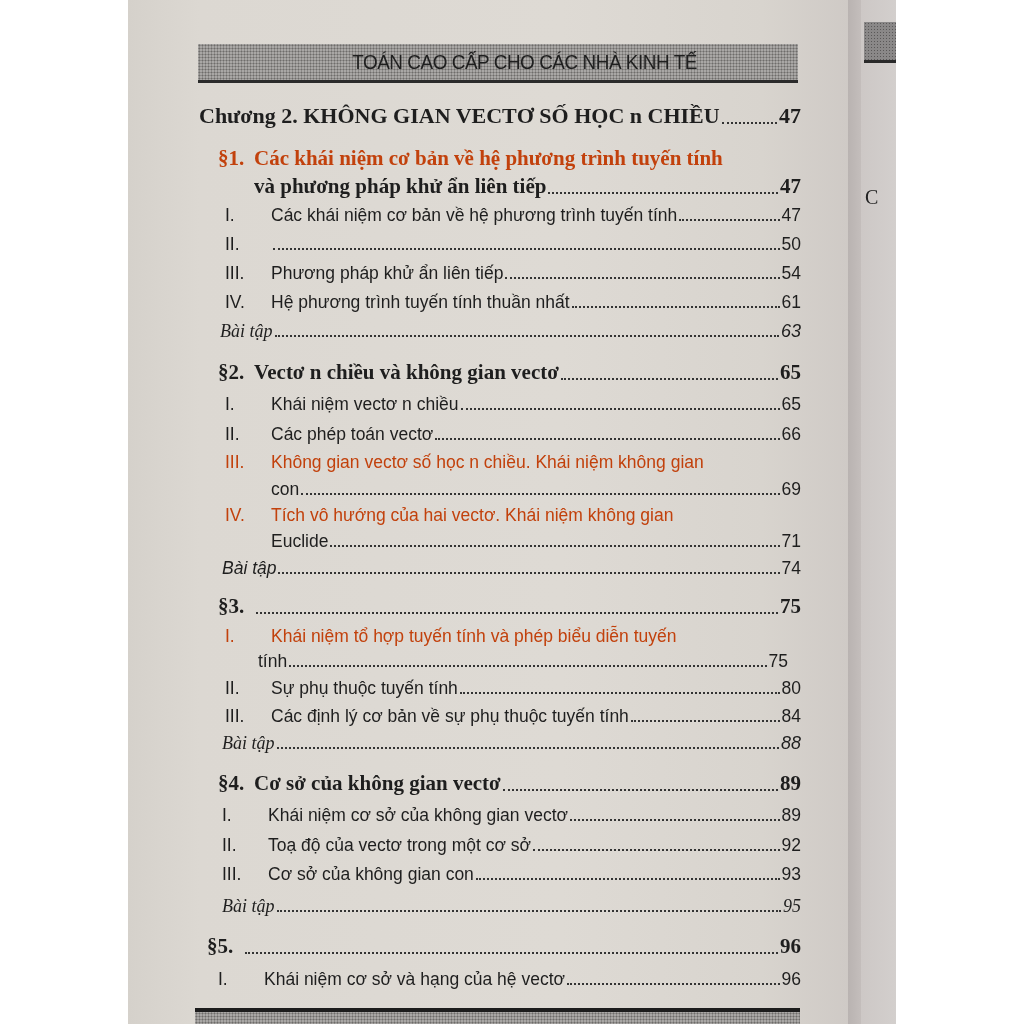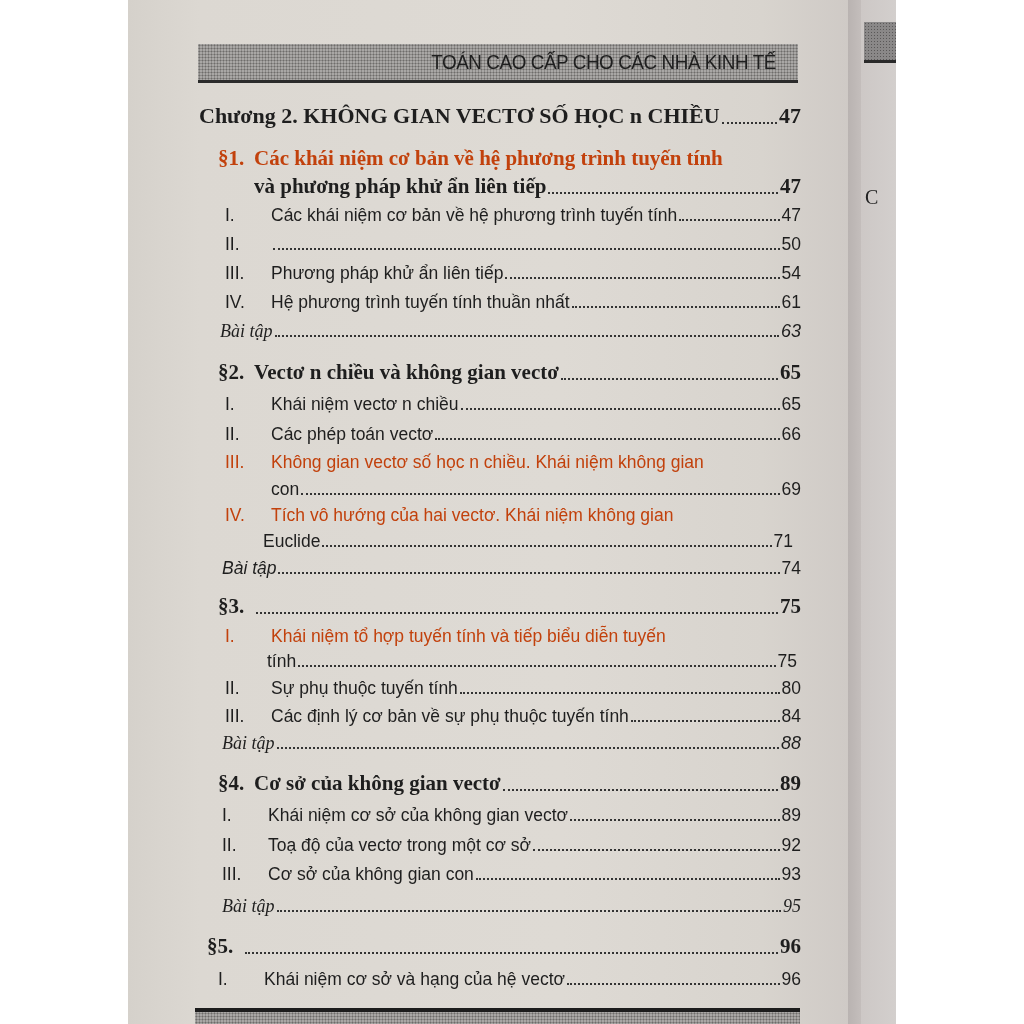--- a/index.html
+++ b/index.html
@@ -30,21 +30,21 @@
     .next-page .ch {
       position: absolute; left: 4px; top: 186px;
       font-family: "Liberation Serif", serif; font-size: 20px; color: #222;
     }
     .header-band {
       position: absolute; left: 198px; top: 44px; width: 600px; height: 36px;
       background-color: #a9a7a5;
       background-image: radial-gradient(#6e6c6a 0.9px, transparent 1.1px);
       background-size: 3px 3px;
       border-bottom: 3px solid #2b2b2b;
-      display: flex; align-items: center; justify-content: flex-end;
+      display: flex; align-items: center; justify-content: center;
     }
     .header-band span {
       font-family: "Liberation Sans", sans-serif;
       font-size: 21px; color: #1f1f1f; letter-spacing: -0.5px;
       transform: scaleX(0.9);
       padding-left: 60px;
     }
     .footer-band {
       position: absolute; left: 195px; top: 1008px; width: 605px; height: 16px;
       border-top: 4px solid #1c1c1c;
@@ -155,40 +155,40 @@
     <span class="num">III.</span><span>Không gian vectơ số học n chiều. Khái niệm không gian</span>
   </div>
   <div class="row sans item" style="left:271px; top:479px; width:530px;">
     <span>con</span>
     <span class="lead"></span>
     <span class="pg">69</span>
   </div>
   <div class="line-only sans item" style="left:225px; top:505px;">
     <span class="num">IV.</span><span>Tích vô hướng của hai vectơ. Khái niệm không gian</span>
   </div>
-  <div class="row sans item" style="left:263px; top:531px; width:530px;">
+  <div class="row sans item" style="left:271px; top:531px; width:530px;">
     <span>Euclide</span>
     <span class="lead"></span>
     <span class="pg">71</span>
   </div>
   <div class="row sans item" style="left:222px; top:558px; width:579px; font-style: italic;">
     <span>Bài tập</span>
     <span class="lead"></span>
     <span class="pg" style="font-style: normal;">74</span>
   </div>
 
   <div class="row serif-b section" style="left:218px; top:594px; width:583px;">
     <span class="num">§3.</span>
     <span class="lead"></span>
     <span class="pg">75</span>
   </div>
   <div class="line-only sans item" style="left:225px; top:626px;">
-    <span class="num">I.</span><span>Khái niệm tổ hợp tuyến tính và tiếp biểu diễn tuyến</span>
-  </div>
-  <div class="row sans item" style="left:267px; top:651px; width:530px;">
+    <span class="num">I.</span><span>Khái niệm tổ hợp tuyến tính và phép biểu diễn tuyến</span>
+  </div>
+  <div class="row sans item" style="left:258px; top:651px; width:530px;">
     <span>tính</span>
     <span class="lead"></span>
     <span class="pg">75</span>
   </div>
   <div class="row sans item" style="left:225px; top:678px; width:576px;">
     <span class="num">II.</span>
     <span>Sự phụ thuộc tuyến tính</span>
     <span class="lead"></span>
     <span class="pg">80</span>
   </div>

